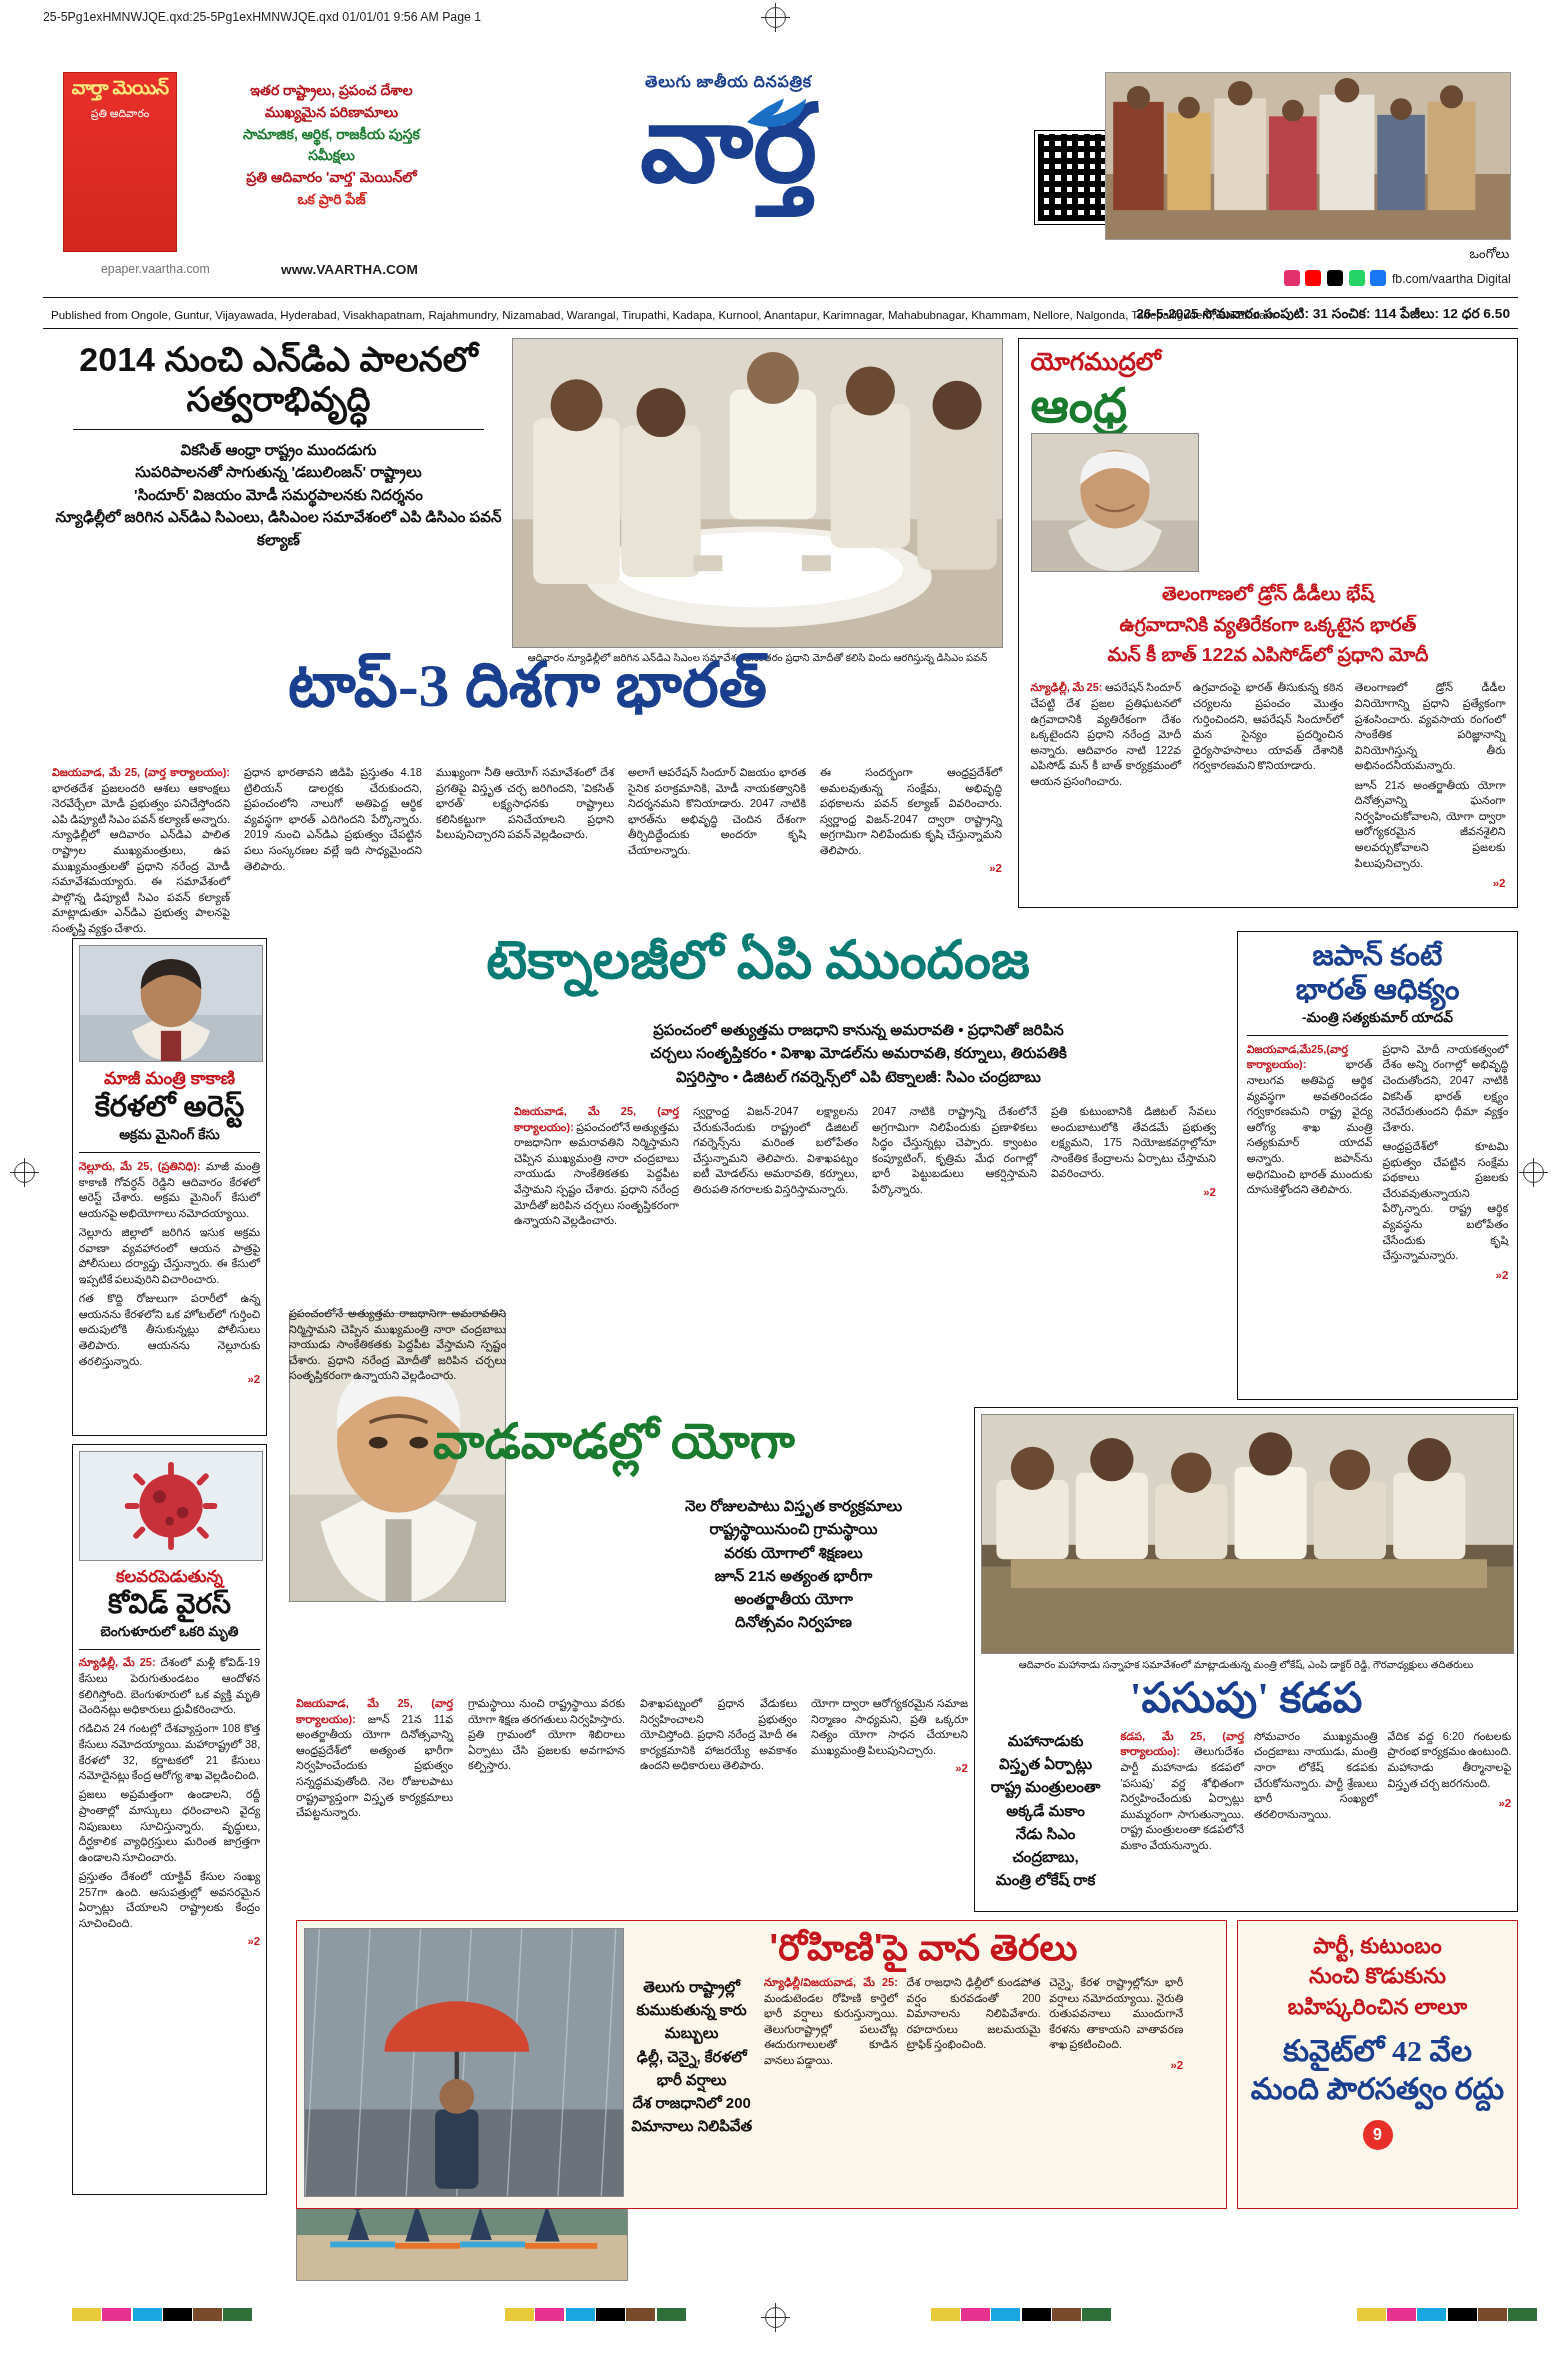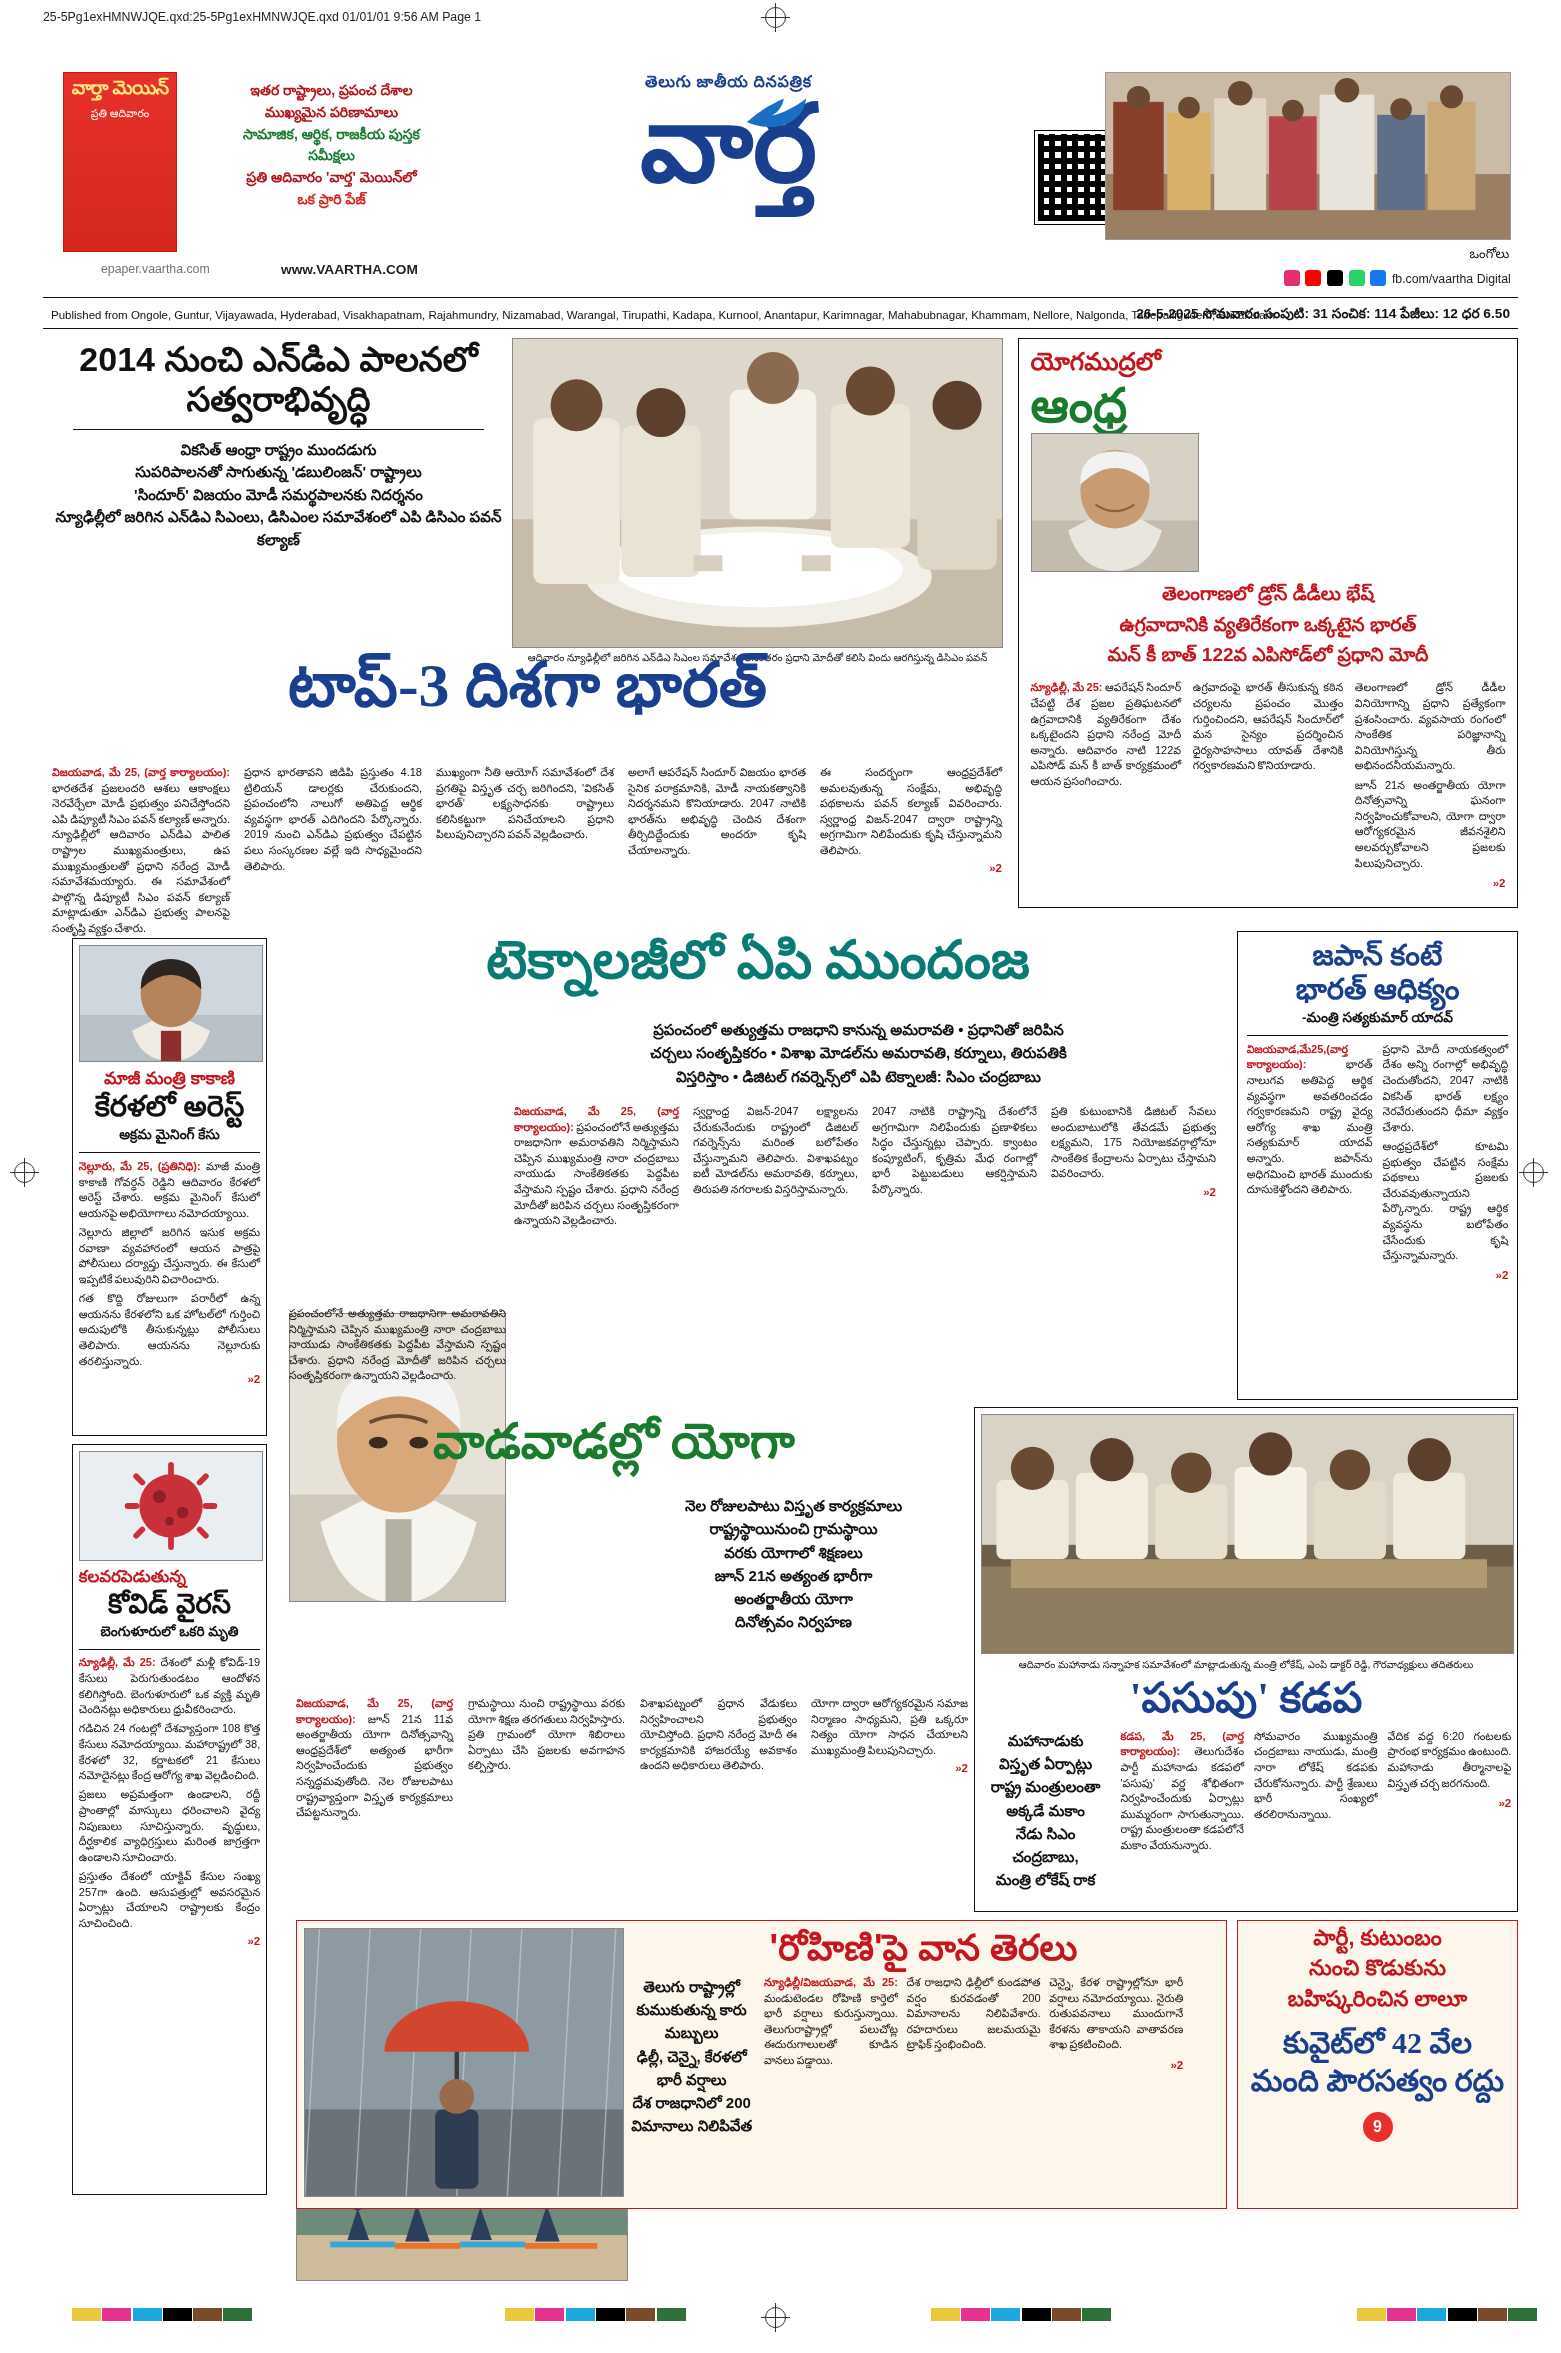--- a/index.html
+++ b/index.html
@@ -517,21 +517,21 @@
               <rect x="166" y="28" width="8" height="20" rx="4" transform="rotate(45 170 38)"></rect>
               <rect x="78" y="102" width="8" height="20" rx="4" transform="rotate(45 82 112)"></rect>
               <rect x="166" y="102" width="8" height="20" rx="4" transform="rotate(-45 170 112)"></rect>
             </g>
           </g>
           <circle cx="110" cy="62" r="9" fill="#8e1f28"></circle>
           <circle cx="142" cy="84" r="8" fill="#8e1f28"></circle>
           <circle cx="124" cy="96" r="6" fill="#8e1f28"></circle>
         </svg>
       </div>
-      <div class="redhead" style="font-size:16.6px; margin-top:5.8px; line-height:1.2;">కలవరపెడుతున్న</div>
+      <div class="redhead" style="font-size:16.6px; text-align:center; margin-top:5.8px; line-height:1.2;">కలవరపెడుతున్న</div>
       <div style="font-size:27.4px; text-align:center; color:#111; font-weight:bold; line-height:1.1; margin-top:2.9px;">కోవిడ్ వైరస్</div>
       <div style="font-size:13.7px; text-align:center; color:#111; font-weight:bold; margin-top:4.3px;">బెంగుళూరులో ఒకరి మృతి</div>
       <div style="border-top:0.7px solid #111; margin:5.8px 0;"></div>
       <div class="tx">
         <p><span class="hl">న్యూఢిల్లీ, మే 25:</span>
           <span>దేశంలో మళ్లీ కోవిడ్-19 కేసులు పెరుగుతుండటం ఆందోళన కలిగిస్తోంది. బెంగుళూరులో ఒక వ్యక్తి మృతి చెందినట్లు అధికారులు ధ్రువీకరించారు.</span></p>
         <p>గడిచిన 24 గంటల్లో దేశవ్యాప్తంగా 108 కొత్త కేసులు నమోదయ్యాయి. మహారాష్ట్రలో 38, కేరళలో 32, కర్ణాటకలో 21 కేసులు నమోదైనట్లు కేంద్ర ఆరోగ్య శాఖ వెల్లడించింది.</p>
         <p>ప్రజలు అప్రమత్తంగా ఉండాలని, రద్దీ ప్రాంతాల్లో మాస్కులు ధరించాలని వైద్య నిపుణులు సూచిస్తున్నారు. వృద్ధులు, దీర్ఘకాలిక వ్యాధిగ్రస్తులు మరింత జాగ్రత్తగా ఉండాలని సూచించారు.</p>
         <p>ప్రస్తుతం దేశంలో యాక్టివ్ కేసుల సంఖ్య 257గా ఉంది. ఆసుపత్రుల్లో అవసరమైన ఏర్పాట్లు చేయాలని రాష్ట్రాలకు కేంద్రం సూచించింది.</p>
       </div>
@@ -761,21 +761,21 @@
           <div style="width:134px;" class="tx">
             <p>చెన్నై, కేరళ రాష్ట్రాల్లోనూ భారీ వర్షాలు నమోదయ్యాయి. నైరుతి రుతుపవనాలు ముందుగానే కేరళను తాకాయని వాతావరణ శాఖ ప్రకటించింది.</p>
             <div style="text-align:right;"><span class="arrow">»2</span></div>
           </div>
         </div>
       </div>
     </div>
   </div>
 
   <div class="blk box" style="left:1237px; top:1920px; width:281px; height:289px; border:1.4px solid #c4161c; background:#fdf6ea;">
-    <div style="padding:2px; text-align:center;">
+    <div style="padding:10px; text-align:center;">
       <div class="redhead" style="font-size:21.7px; line-height:1.4;">పార్టీ, కుటుంబం</div>
       <div class="redhead" style="font-size:21.7px; line-height:1.4;">నుంచి కొడుకును</div>
       <div class="redhead" style="font-size:21.7px; line-height:1.4;">బహిష్కరించిన లాలూ</div>
       <div class="bluehead" style="font-size:30px; line-height:1.25; margin-top:10px;">కువైట్‌లో 42 వేల</div>
       <div class="bluehead" style="font-size:30px; line-height:1.25;">మంది పౌరసత్వం రద్దు</div>
       <div style="margin-top:13px;">
         <span class="page-badge">9</span>
       </div>
     </div>
   </div>

